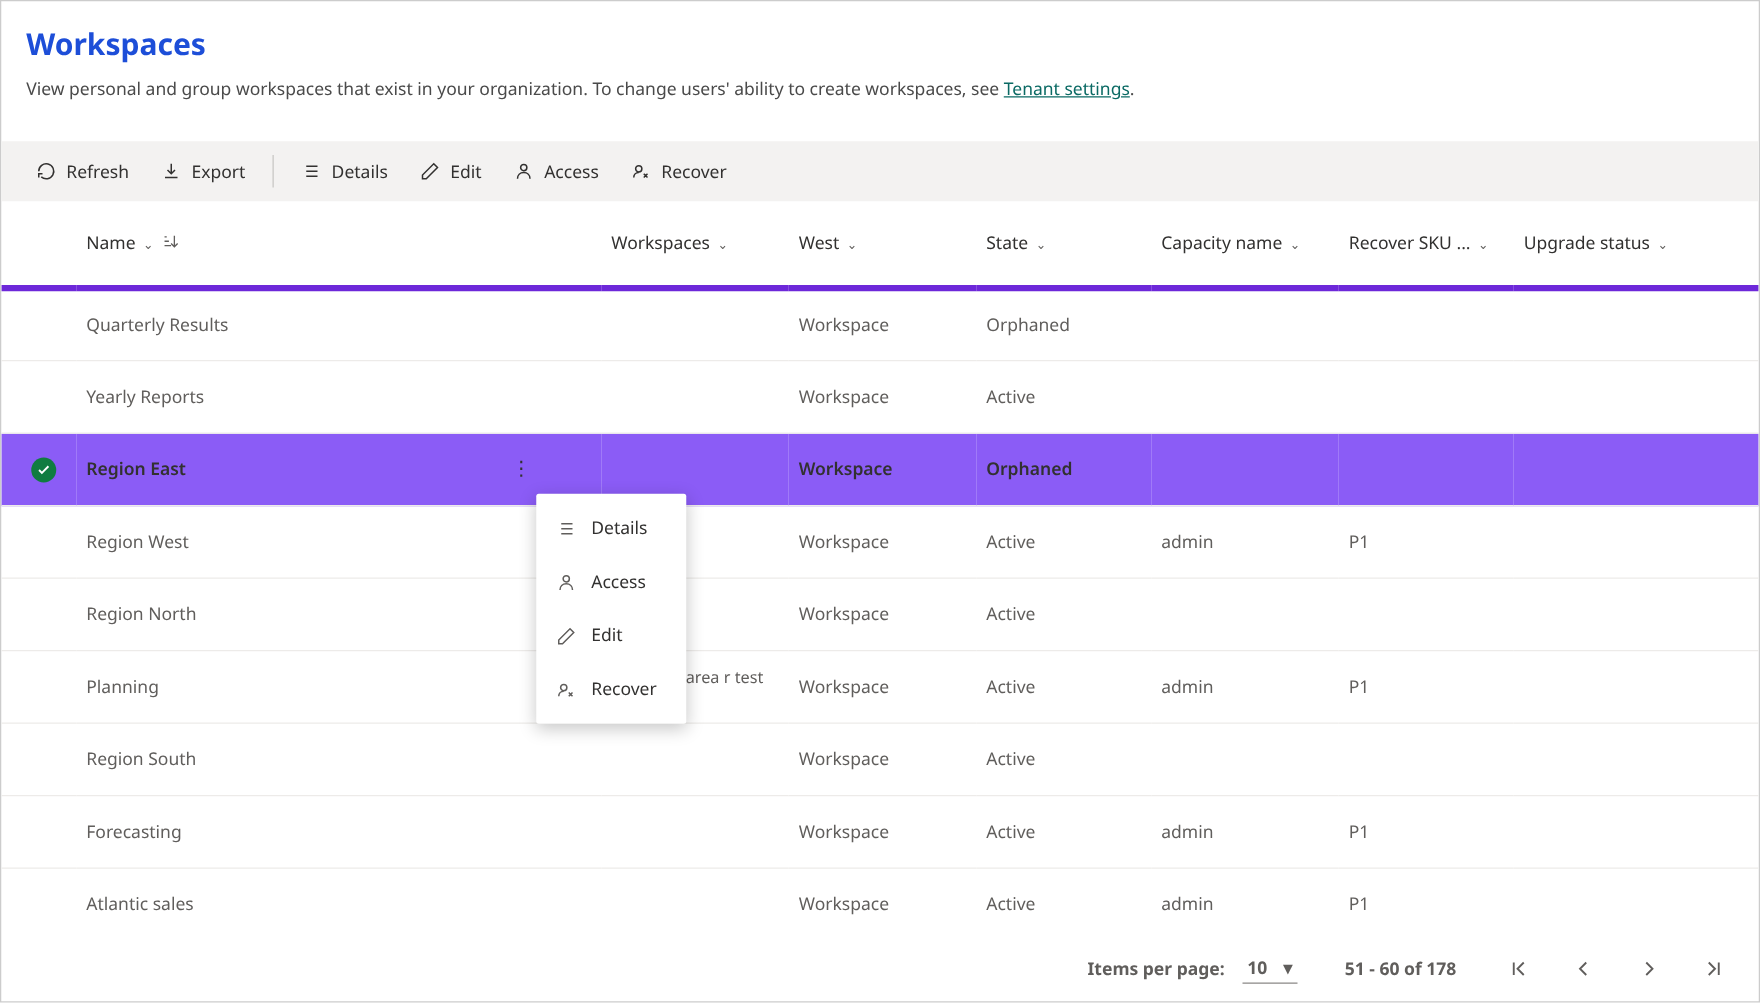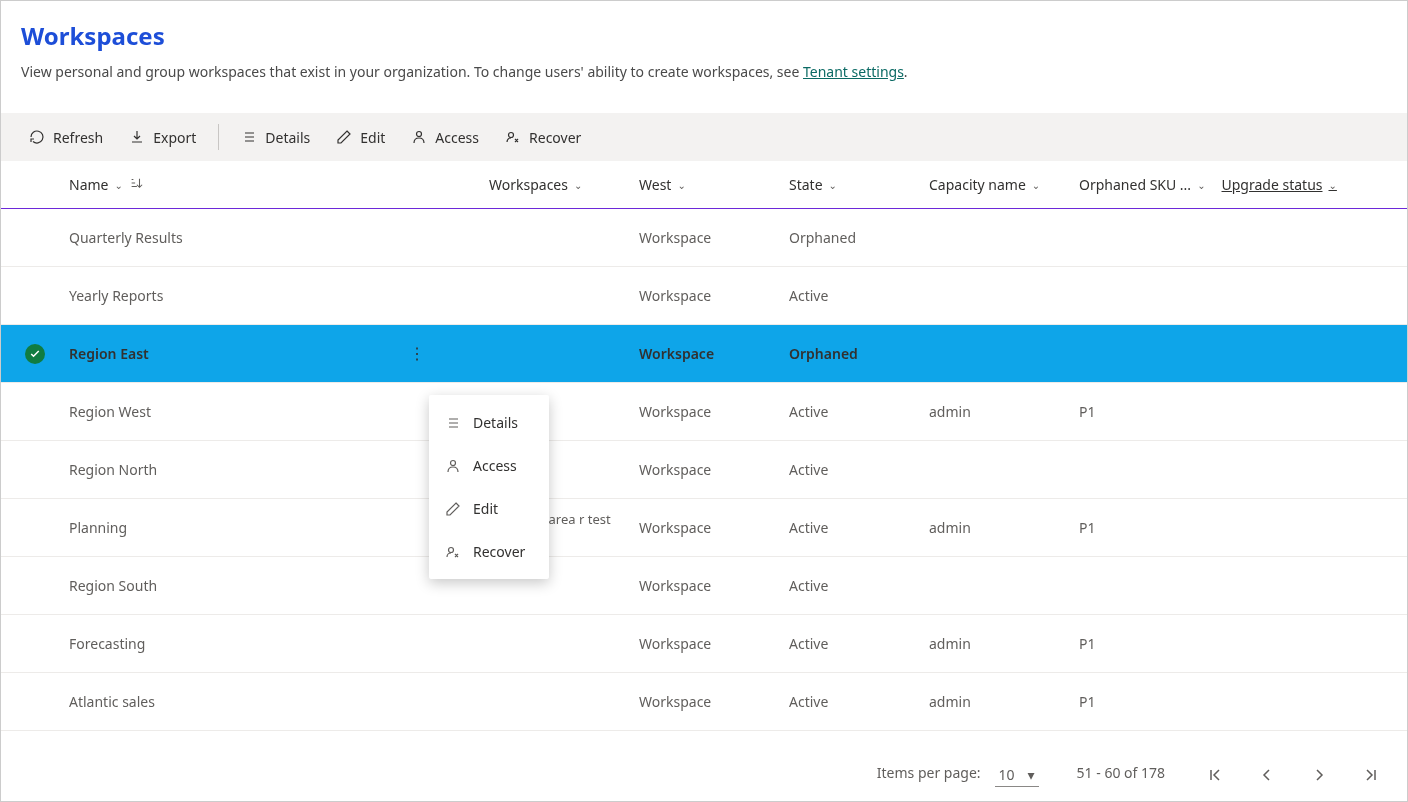--- a/index.html
+++ b/index.html
@@ -75,22 +75,22 @@
   }
   table {
     width: 100%;
     border-collapse: collapse;
   }
   thead th {
     text-align: left;
     font-weight: 400;
     font-size: 14px;
     color: #323130;
-    padding: 14px 8px;
-    border-bottom: 1px solid #6d28d9;
+    padding: 24px 8px;
+    border-bottom: 5px solid #6d28d9;
     white-space: nowrap;
   }
   .th-content {
     display: flex;
     align-items: center;
     gap: 6px;
   }
   .chev {
     font-size: 10px;
     color: #605e5c;
@@ -100,32 +100,32 @@
     color: #605e5c;
   }
   tbody td {
     padding: 0 8px;
     height: 58px;
     border-bottom: 1px solid #edebe9;
     vertical-align: middle;
     color: #605e5c;
   }
   tr.selected td {
-    background: #0ea5e9;
+    background: #8b5cf6;
     font-weight: 600;
     color: #323130;
   }
   .col-check { width: 60px; padding-left: 24px; }
   .col-name { width: 420px; }
   .col-desc { width: 150px; }
   .col-type { width: 150px; }
   .col-state { width: 140px; }
   .col-cap { width: 150px; }
   .col-sku { width: 140px; }
-  .col-upg { width: auto; text-decoration: underline; }
+  .col-upg { width: auto; }
   .check-circle {
     width: 20px;
     height: 20px;
     border-radius: 50%;
     background: #107c41;
     display: flex;
     align-items: center;
     justify-content: center;
   }
   .more-btn {
@@ -159,24 +159,25 @@
   }
   .desc-text {
     font-size: 13px;
     line-height: 1.3;
   }
   .pagination {
     position: absolute;
     bottom: 14px;
     right: 24px;
     display: flex;
-    align-items: flex-start;
+    align-items: center;
     gap: 14px;
     color: #605e5c;
     font-size: 14px;
+    font-weight: bold;
   }
   .page-select {
     display: inline-flex;
     align-items: center;
     gap: 8px;
     border-bottom: 1px solid #8a8886;
     padding: 2px 4px;
     min-width: 44px;
     justify-content: space-between;
   }
@@ -296,21 +297,21 @@
             </div>
           </th>
           <th class="col-cap">
             <div class="th-content">
               <span>Capacity name</span>
               <span class="chev">⌄</span>
             </div>
           </th>
           <th class="col-sku">
             <div class="th-content">
-              <span>Orphaned SKU ...</span>
+              <span>Recover SKU ...</span>
               <span class="chev">⌄</span>
             </div>
           </th>
           <th class="col-upg">
             <div class="th-content">
               <span>Upgrade status</span>
               <span class="chev">⌄</span>
             </div>
           </th>
         </tr>

